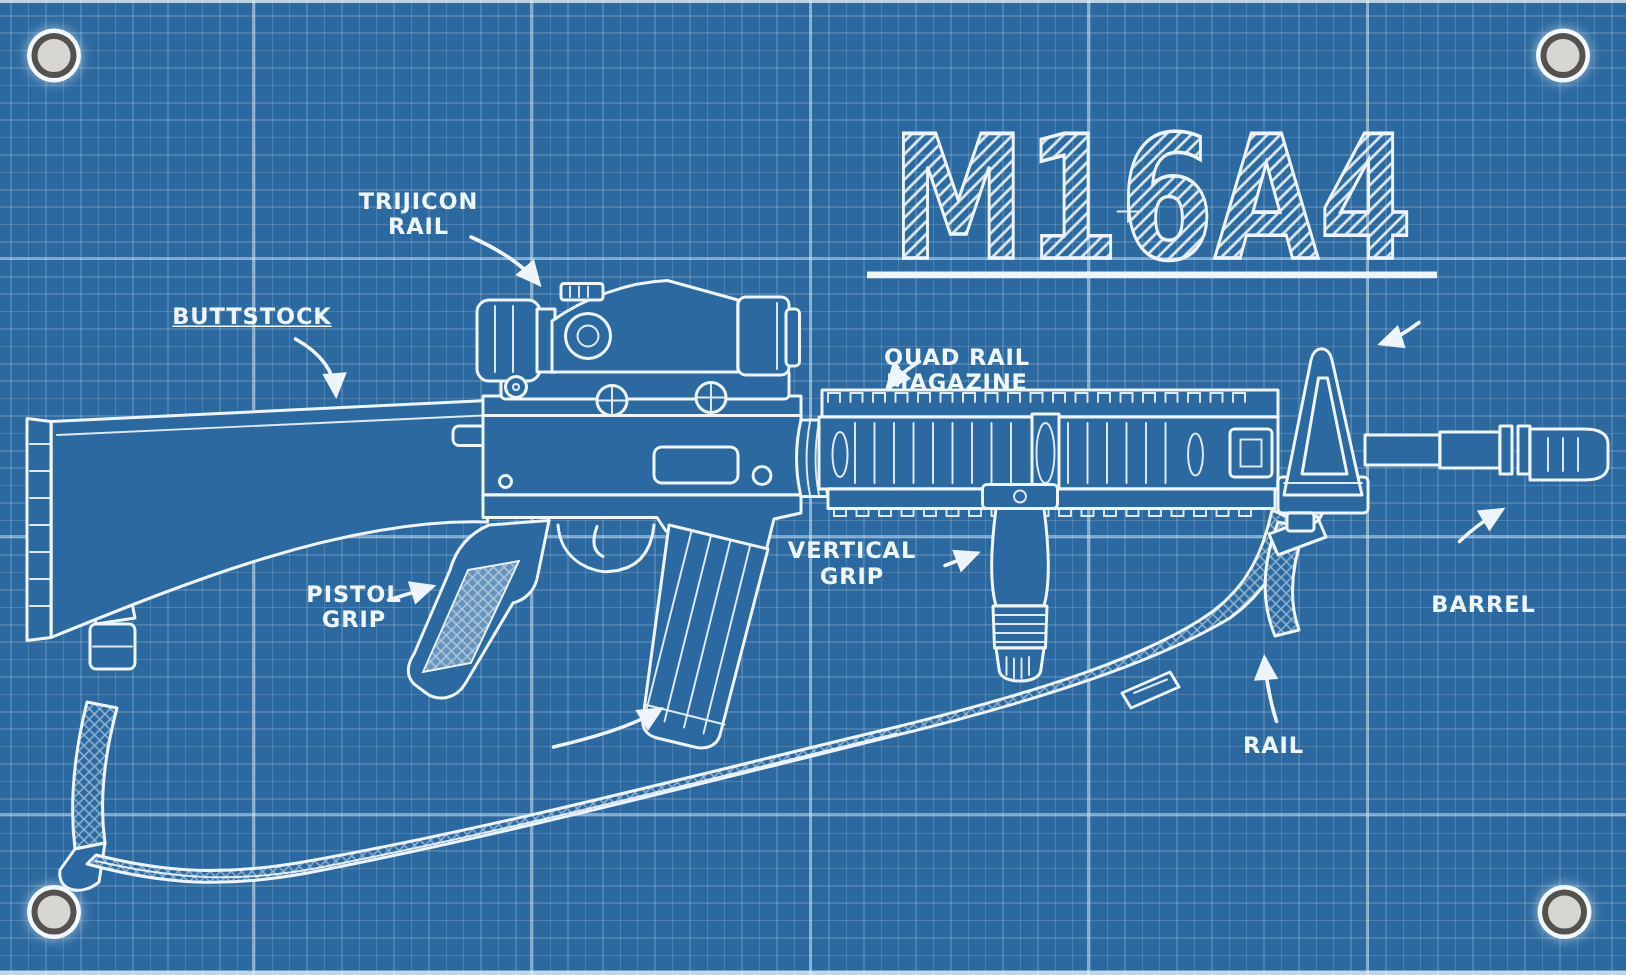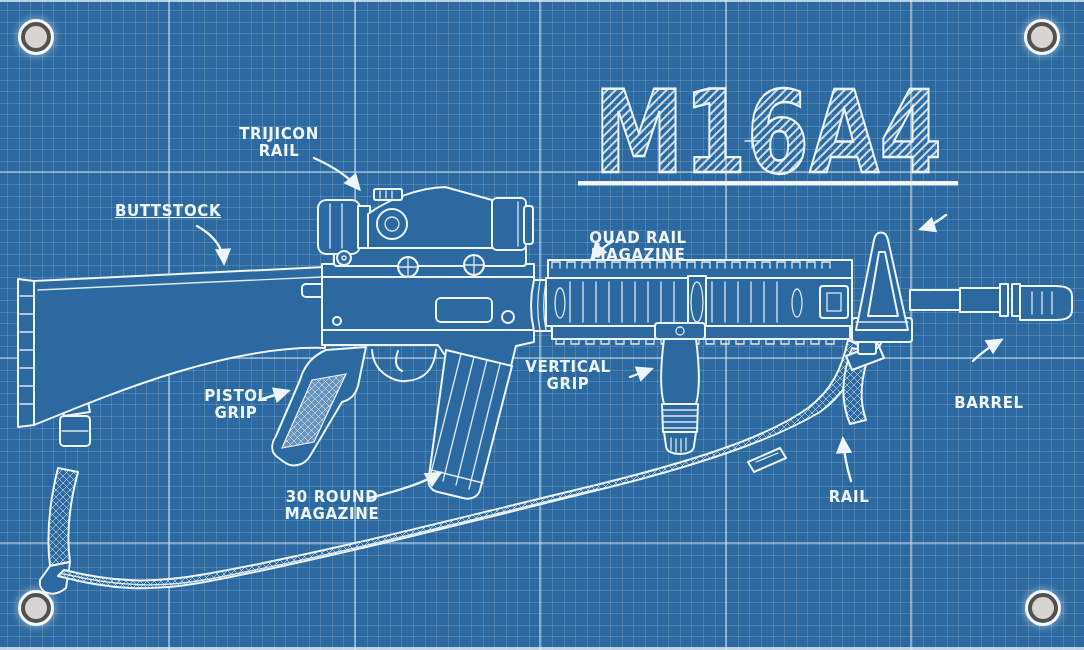--- a/index.html
+++ b/index.html
@@ -218,21 +218,17 @@
     <div>VERTICAL</div>
     <div>GRIP</div>
   </div>
   <div class="lbl" style="left:989px;top:363px;margin-top:32px;">
     <div>BARREL</div>
   </div>
   <div class="lbl" style="left:236px;top:388px;">
     <div>PISTOL</div>
     <div>GRIP</div>
   </div>
-  <div class="lbl" style="left:332px;top:489px;">
-    <div>30 ROUND</div>
-    <div>MAGAZINE</div>
-  </div>
   <div class="lbl" style="left:849px;top:489px;">
     <div>RAIL</div>
   </div>
 
 </div>
 
 </body></html>

